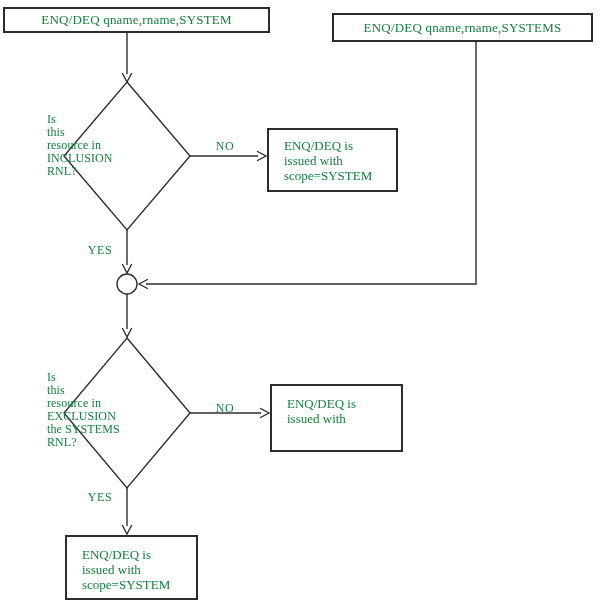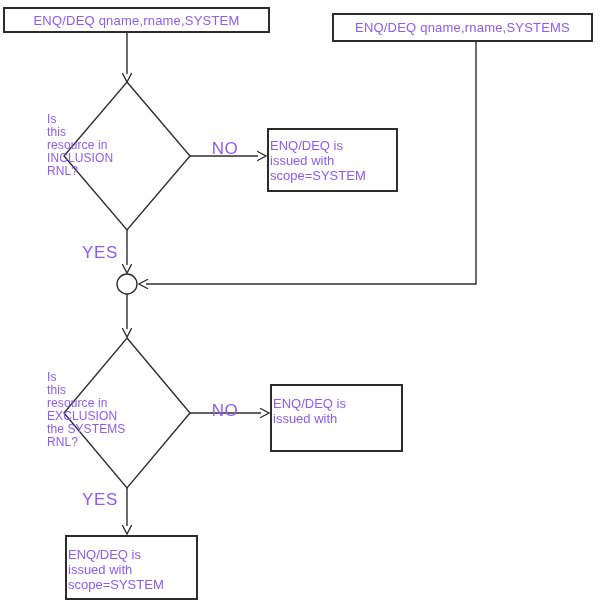--- a/index.html
+++ b/index.html
@@ -5,22 +5,22 @@
   html, body {
     margin: 0;
     padding: 0;
     background: #ffffff;
   }
   .stage {
     position: relative;
     width: 600px;
     height: 603px;
     background: #ffffff;
-    font-family: Liberation Sans, sans-serif;
-    color: #8b5cf6;
+    font-family: Liberation Serif, serif;
+    color: #15803d;
     overflow: hidden;
   }
   .layer {
     position: absolute;
     left: 0;
     top: 0;
   }
   .edge {
     stroke: #2e2e2e;
     stroke-width: 1.4;
@@ -47,32 +47,32 @@
     display: flex;
     align-items: center;
     justify-content: center;
     font-size: 13px;
     letter-spacing: 0.2px;
     white-space: nowrap;
   }
   .result {
     font-size: 13px;
     line-height: 15px;
-    padding: 8px 4px 0 1px;
+    padding: 8px 4px 0 15px;
   }
   .dtext {
     position: absolute;
     text-align: left;
     font-size: 12px;
     line-height: 13px;
     letter-spacing: 0.1px;
   }
   .elabel {
     position: absolute;
-    font-size: 17px;
+    font-size: 12px;
     letter-spacing: 0.6px;
     text-align: center;
   }
 </style>
 </head>
 <body>
 
 <div class="stage">
 
   <svg class="layer" width="600" height="603" viewBox="0 0 600 603">

